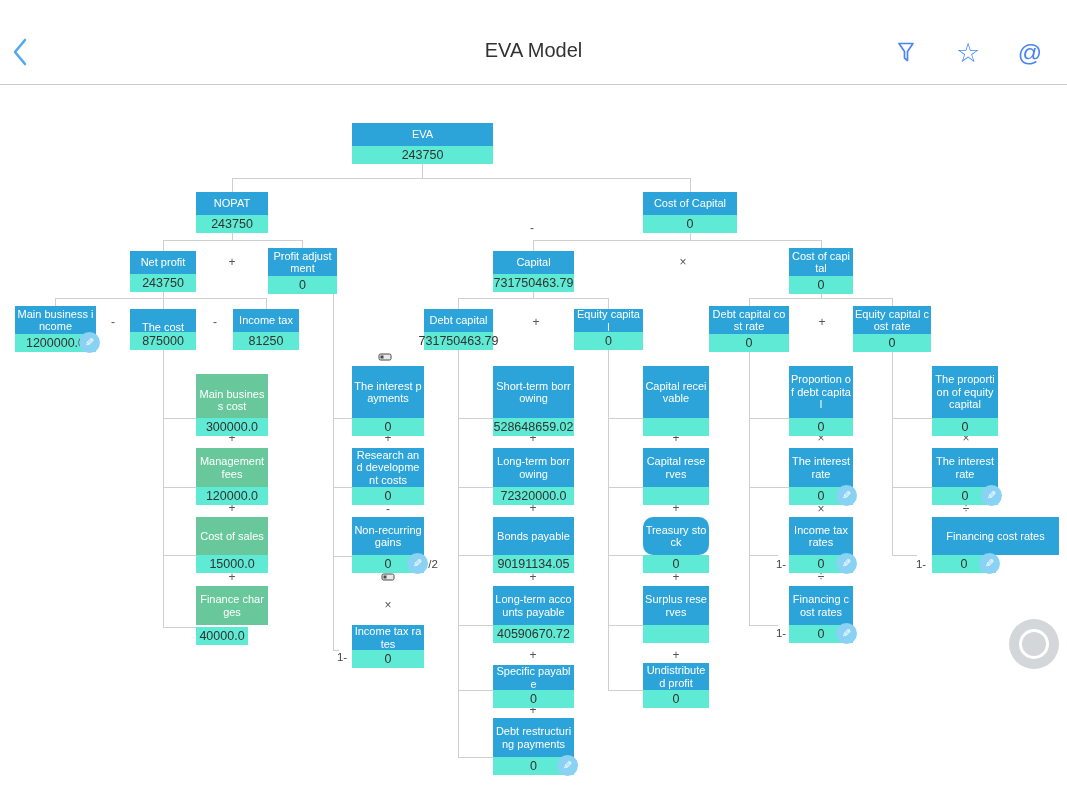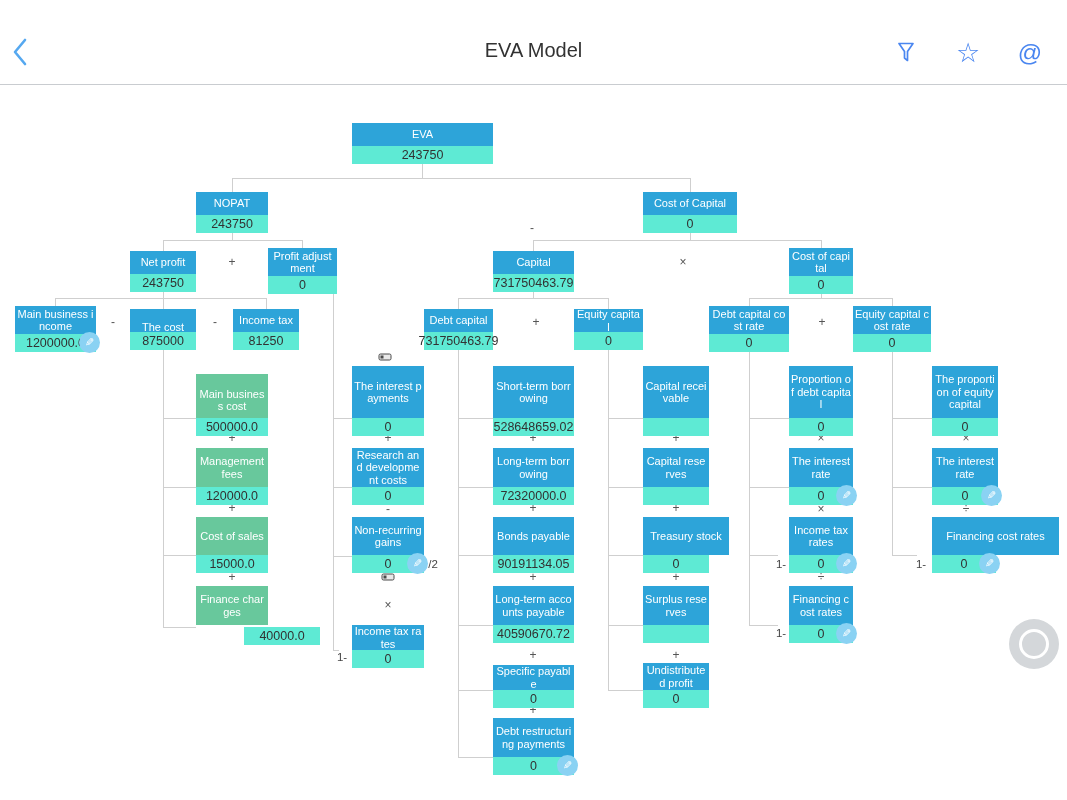--- a/index.html
+++ b/index.html
@@ -219,38 +219,38 @@
       <div class="hd" style="left: 853px; top: 306px; width: 78px; height: 28px;">
         <span>Equity capital cost rate</span>
       </div>
       <div class="val" style="left: 853px; top: 334px; width: 78px;">
         <span>0</span>
       </div>
       <div class="hd green" style="left: 196px; top: 366px; width: 72px; height: 52px; margin-top: 8px;">
         <span>Main business cost</span>
       </div>
       <div class="val" style="left: 196px; top: 418px; width: 72px;">
-        <span>500000.0</span>
+        <span>300000.0</span>
       </div>
       <div class="hd green" style="left: 196px; top: 448px; width: 72px; height: 39px;">
         <span>Management fees</span>
       </div>
       <div class="val" style="left: 196px; top: 487px; width: 72px;">
         <span>120000.0</span>
       </div>
       <div class="hd green" style="left: 196px; top: 517px; width: 72px; height: 38px;">
         <span>Cost of sales</span>
       </div>
       <div class="val" style="left: 196px; top: 555px; width: 72px;">
         <span>15000.0</span>
       </div>
       <div class="hd green" style="left: 196px; top: 586px; width: 72px; height: 39px;">
         <span>Finance charges</span>
       </div>
-      <div class="val" style="left: 196px; top: 627px; width: 76px; margin-left: 48px;">
+      <div class="val" style="left: 196px; top: 627px; width: 52px;">
         <span>40000.0</span>
       </div>
       <div class="hd" style="left: 352px; top: 366px; width: 72px; height: 52px;">
         <span>The interest payments</span>
       </div>
       <div class="val" style="left: 352px; top: 418px; width: 72px;">
         <span>0</span>
       </div>
       <div class="hd" style="left: 352px; top: 448px; width: 72px; height: 39px;">
         <span>Research and development costs</span>
@@ -317,21 +317,21 @@
       </div>
       <div class="val" style="left: 643px; top: 418px; width: 66px;">
         <span></span>
       </div>
       <div class="hd" style="left: 643px; top: 448px; width: 66px; height: 39px;">
         <span>Capital reserves</span>
       </div>
       <div class="val" style="left: 643px; top: 487px; width: 66px;">
         <span></span>
       </div>
-      <div class="hd" style="left: 643px; top: 517px; width: 86px; height: 38px;">
+      <div class="hd" style="left: 643px; top: 517px; width: 66px; height: 38px; border-radius: 10px;">
         <span>Treasury stock</span>
       </div>
       <div class="val" style="left: 643px; top: 555px; width: 66px;">
         <span>0</span>
       </div>
       <div class="hd" style="left: 643px; top: 586px; width: 66px; height: 39px;">
         <span>Surplus reserves</span>
       </div>
       <div class="val" style="left: 643px; top: 625px; width: 66px;">
         <span></span>

